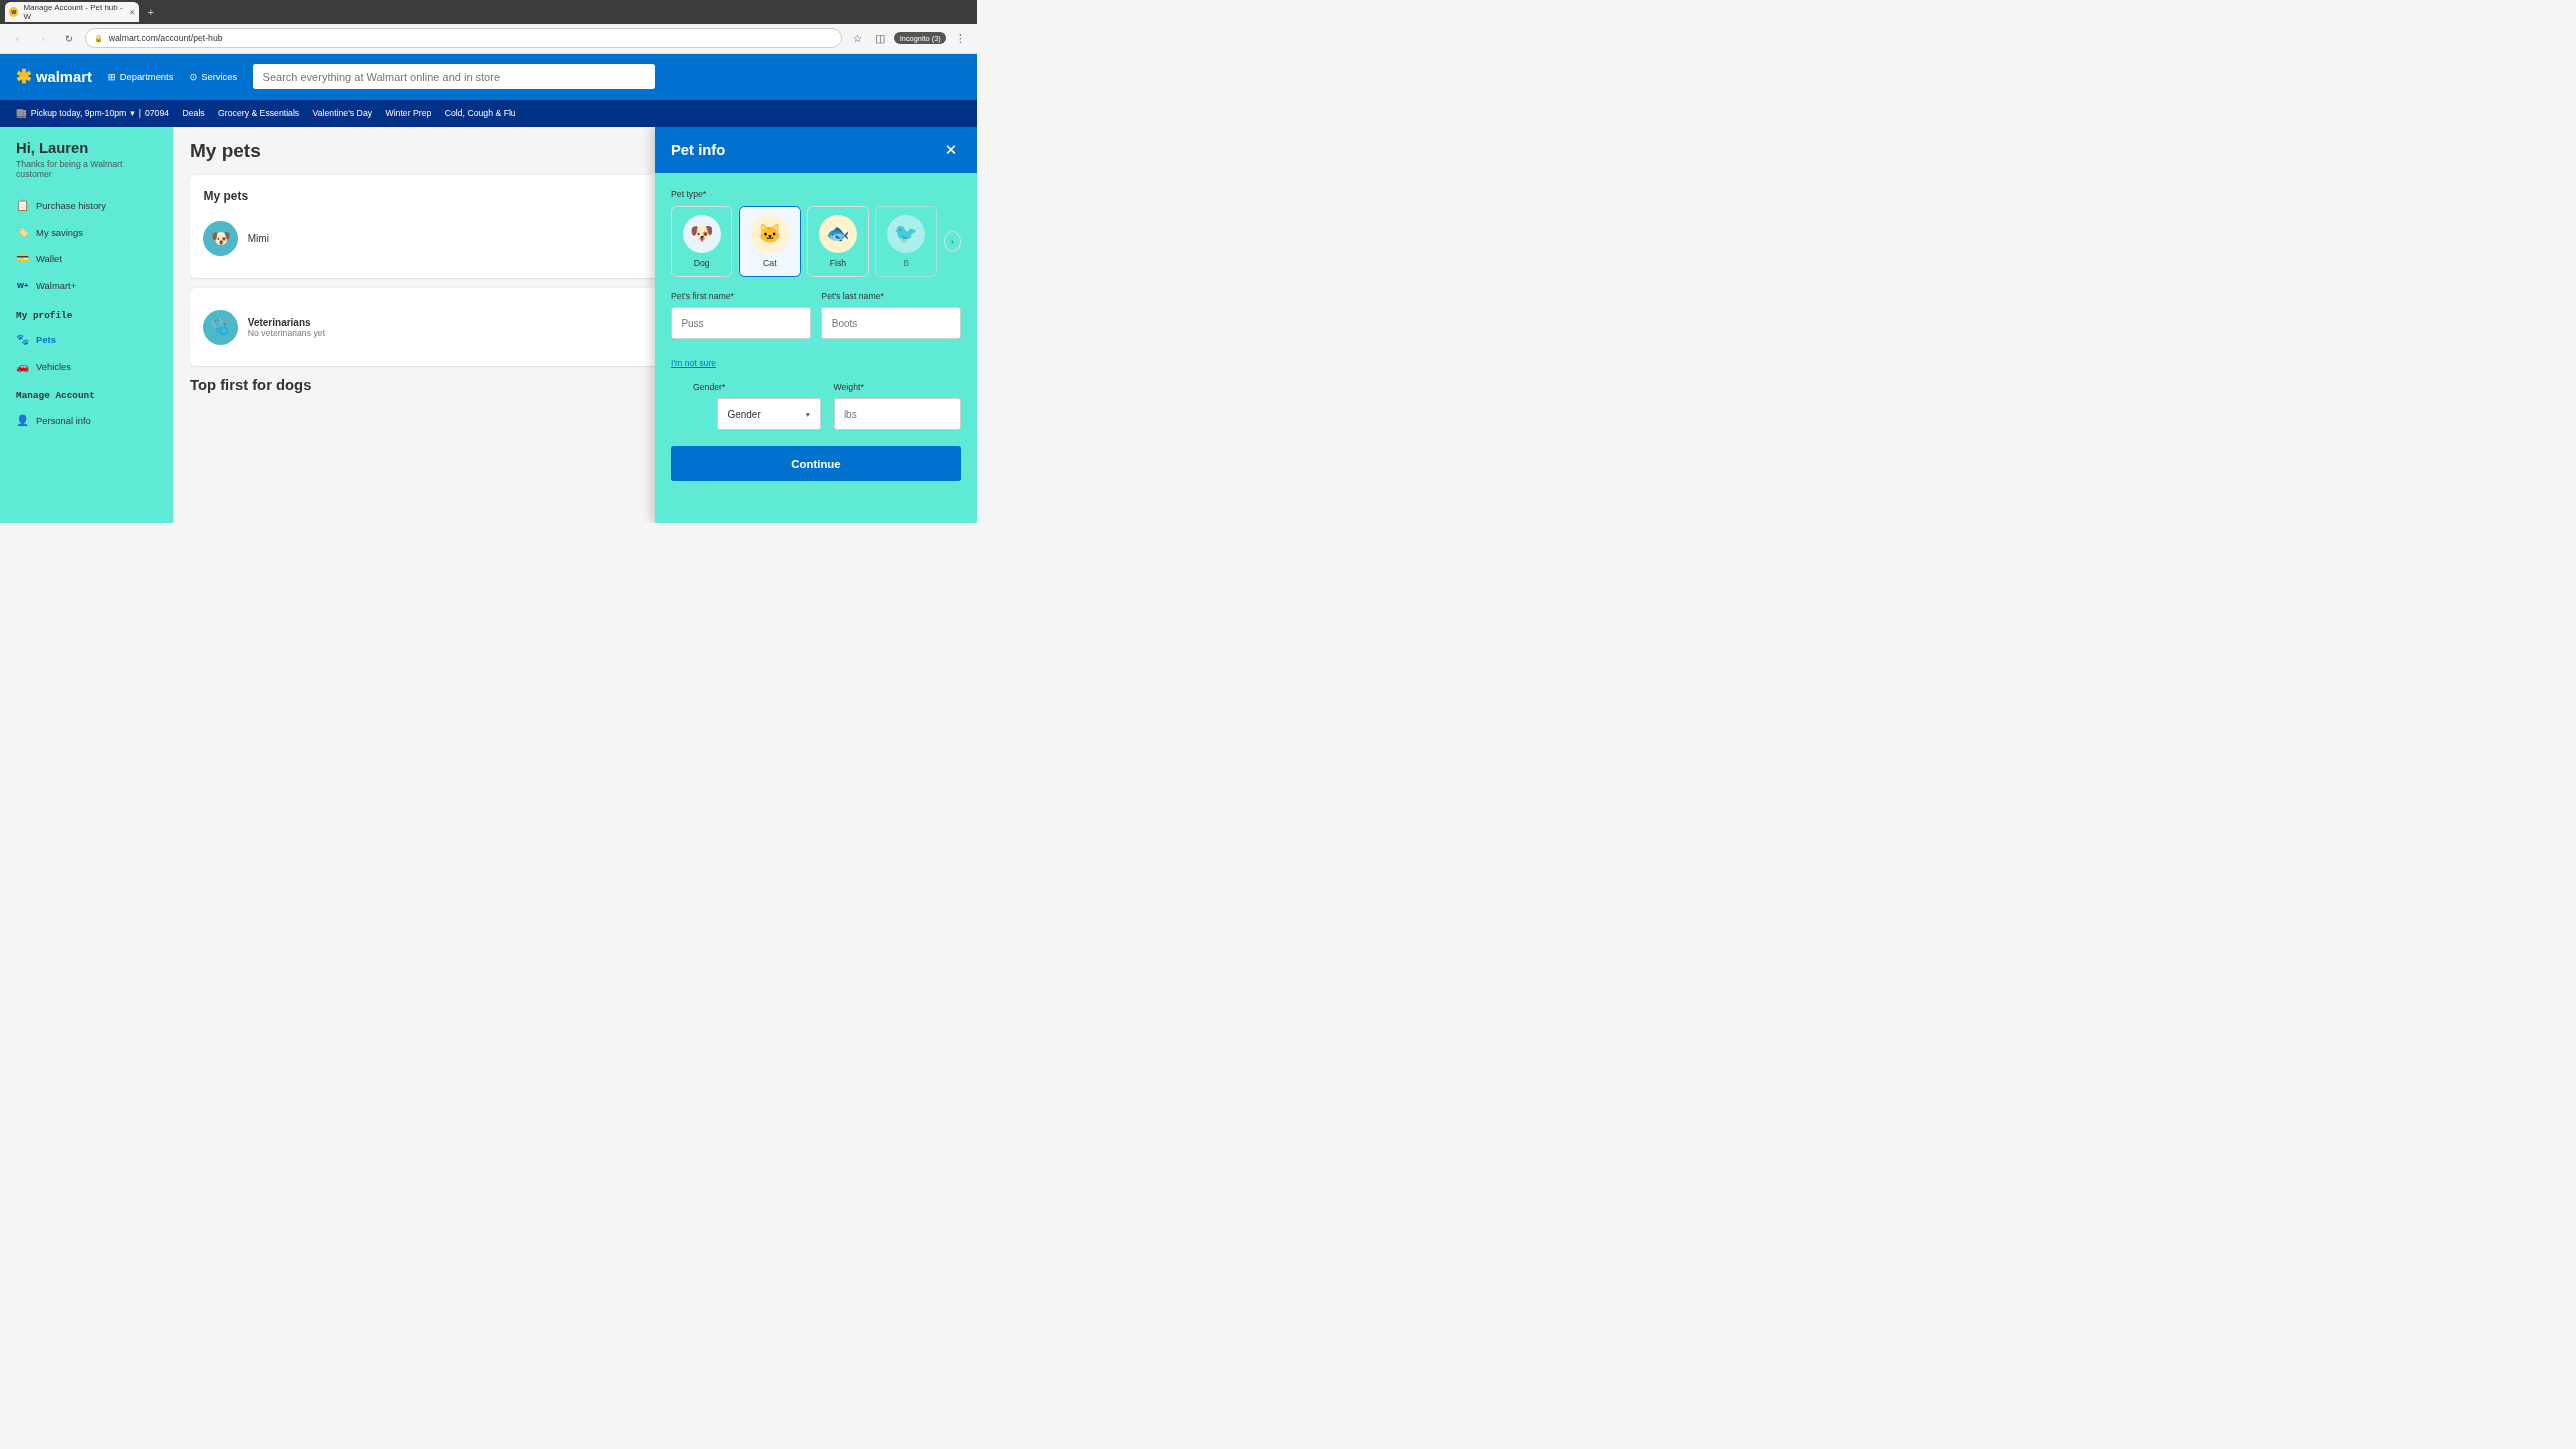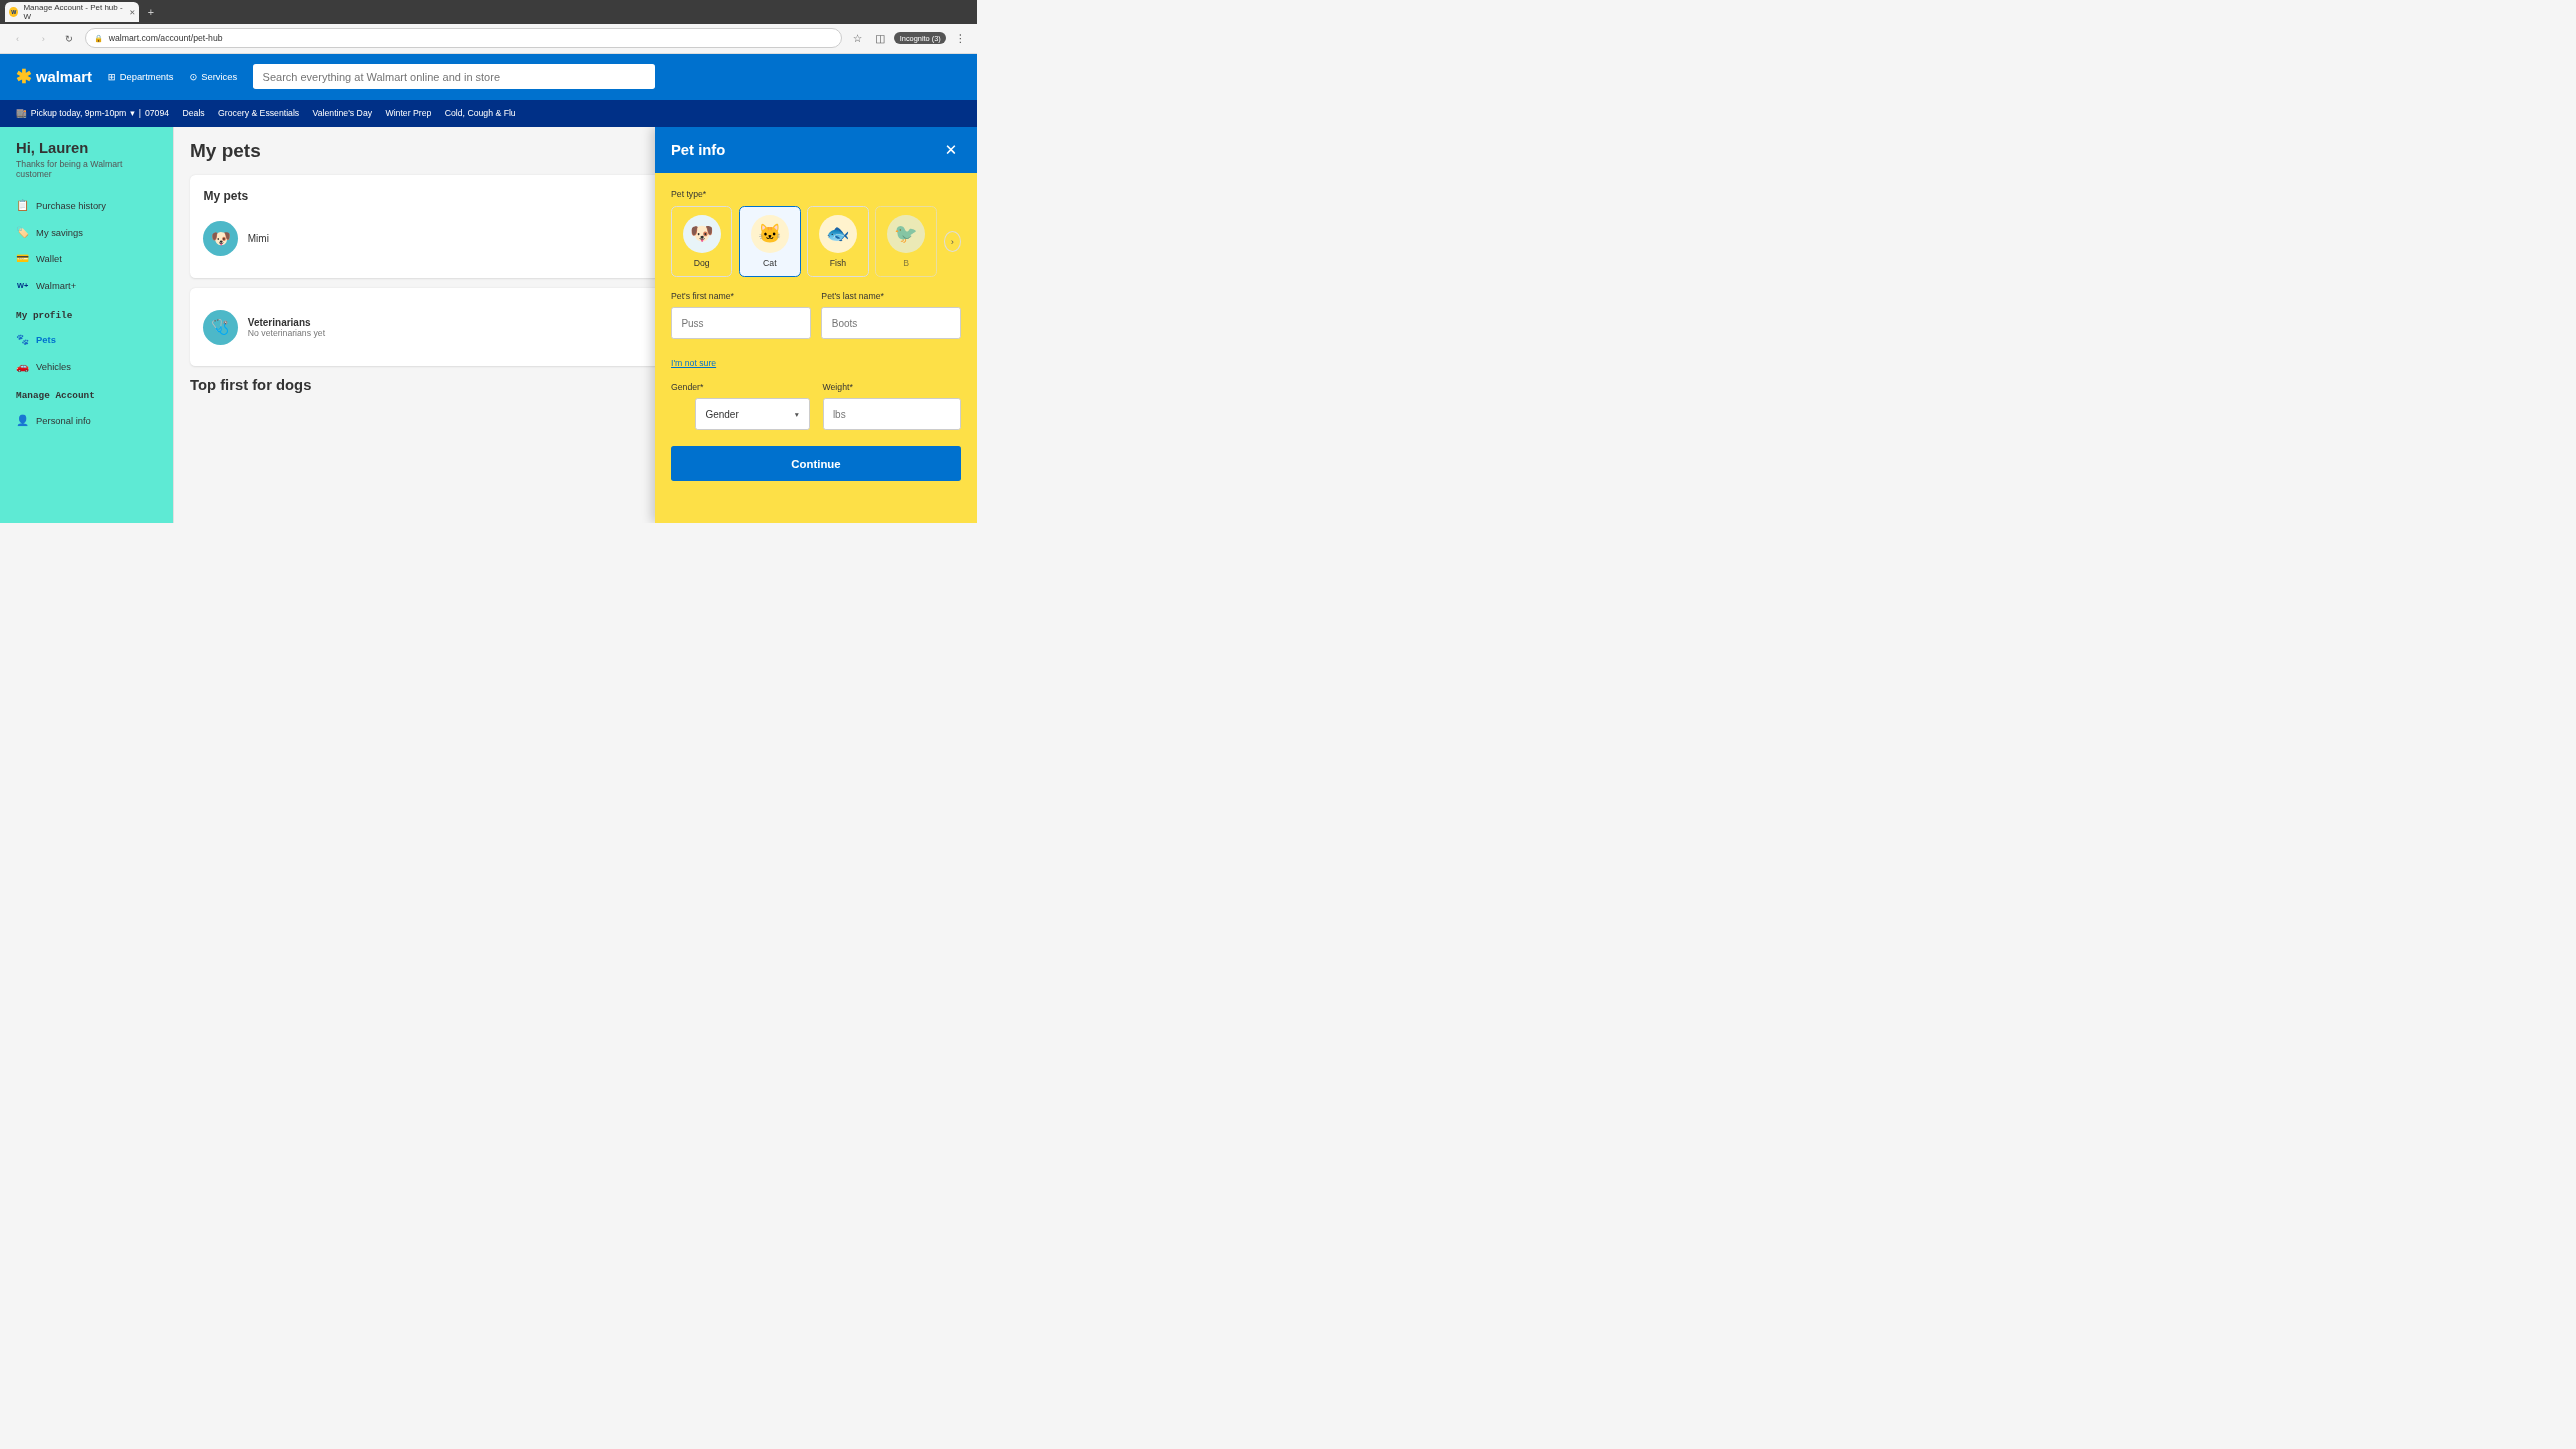--- a/index.html
+++ b/index.html
@@ -266,21 +266,21 @@
     .section-title {
       font-size: 14.8px; font-weight: bold;
       color: #333; margin-bottom: 10.7px;
     }
 
     
     .overlay {
       position: absolute;
       top: 0; right: 0; bottom: 0;
       width: 322px;
-      background: #fde047;
+      background: #5eead4;
       box-shadow: -2.7px 0 10.7px rgba(0,0,0,0.2);
       z-index: 10;
       display: flex;
       flex-direction: column;
       overflow-y: auto;
       justify-content: space-between;
     }
     .overlay-header {
       background: #0071ce;
       padding: 13.4px 16px;
@@ -378,20 +378,21 @@
       color: #0071ce;
       font-size: 8.7px;
       cursor: pointer;
       text-decoration: underline;
       display: inline-block;
       margin: 5.4px 0 13.4px;
     }
     .gender-weight-row {
       display: flex; gap: 13px;
       margin-bottom: 16px;
+      margin-left: 22px;
     }
     .gender-field { flex: 1; }
     .weight-field { flex: 1; }
     .form-select {
       width: 100%;
       height: 32px;
       border: 0.7px solid #ccc;
       border-radius: 2.7px;
       padding: 0 9.4px;
       font-size: 10px;

